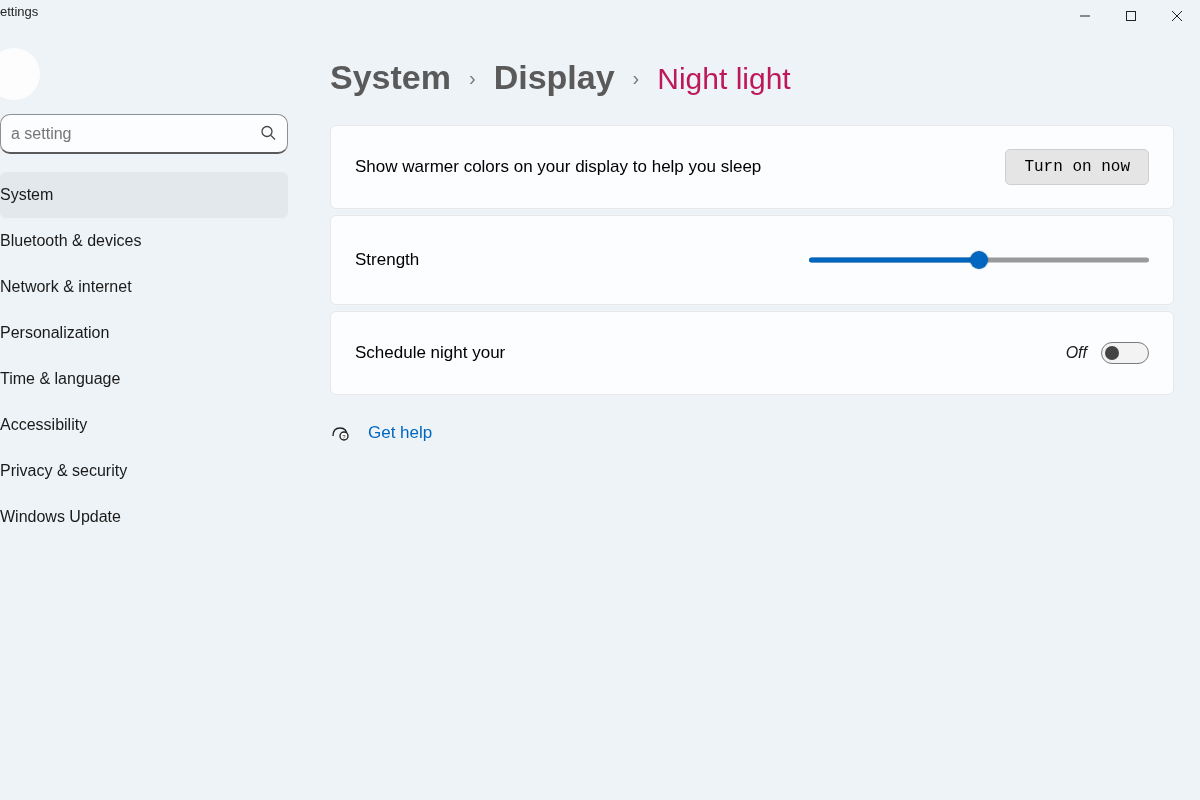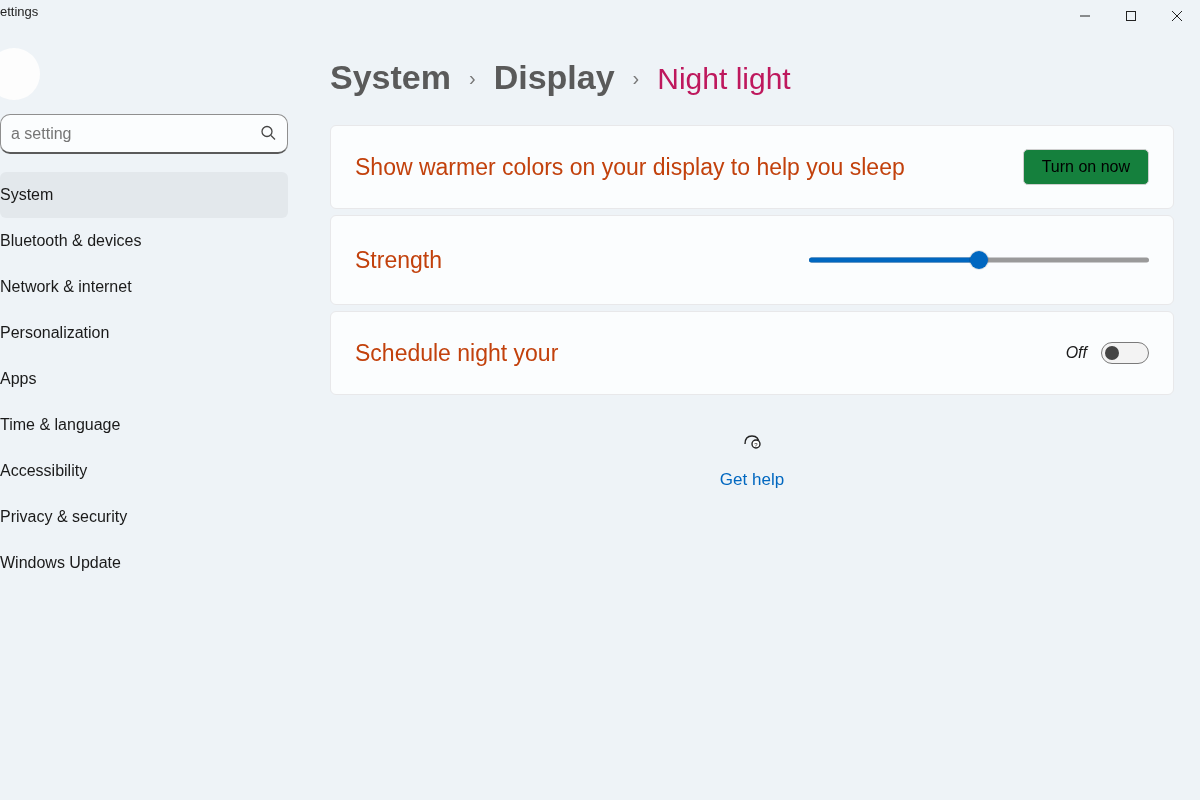--- a/index.html
+++ b/index.html
@@ -140,33 +140,34 @@
     border-radius: 6px;
     padding: 0 24px;
     margin-bottom: 6px;
     display:flex;
     align-items:center;
     min-height: 84px;
   }
   .card + .card { margin-top: 4px; }
 
   .card-label {
-    font-size: 23px;
-    color: #c2410c;
+    font-size: 17px;
+    color: #000000;
     flex: 0 0 auto;
   }
   .card-right { margin-left:auto; display:flex; align-items:center; gap:14px;}
 
   .action-btn {
     padding: 8px 18px;
-    background: #15803d;
+    background: #e5e5e5;
     border: 1px solid #cfcfcf;
     border-radius: 5px;
     font-size: 16px;
     cursor:pointer;
+    font-family:Liberation Mono, monospace;
   }
 
   
   .slider {
     position: relative;
     width: 340px;
     height: 20px;
   }
   .slider-track {
     position:absolute;
@@ -210,22 +211,21 @@
     transform:translateY(-50%);
     width:14px;height:14px;
     border-radius:50%;
     background:#444;
   }
 
   .help-row {
     display:flex;
     align-items:center;
     gap:18px;
-    margin-top: 34px;
-    flex-direction: column;
+    margin-top: 26px;
   }
   .help-icon { color:#222; }
   .help-link { color:#0067c0; font-size:17px; cursor:pointer; }
 </style>
 </head>
 <body>
 
 <div class="titlebar">
   <div class="titlebar-left">ettings</div>
   <div class="titlebar-right">
@@ -268,23 +268,20 @@
         <span>System</span>
       </div>
     <div class="nav-item">
         <span>Bluetooth &amp; devices</span>
       </div>
     <div class="nav-item">
         <span>Network &amp; internet</span>
       </div>
     <div class="nav-item">
         <span>Personalization</span>
-      </div>
-    <div class="nav-item">
-        <span>Apps</span>
       </div>
     <div class="nav-item">
         <span>Time &amp; language</span>
       </div>
     <div class="nav-item">
         <span>Accessibility</span>
       </div>
     <div class="nav-item">
         <span>Privacy &amp; security</span>
       </div>

